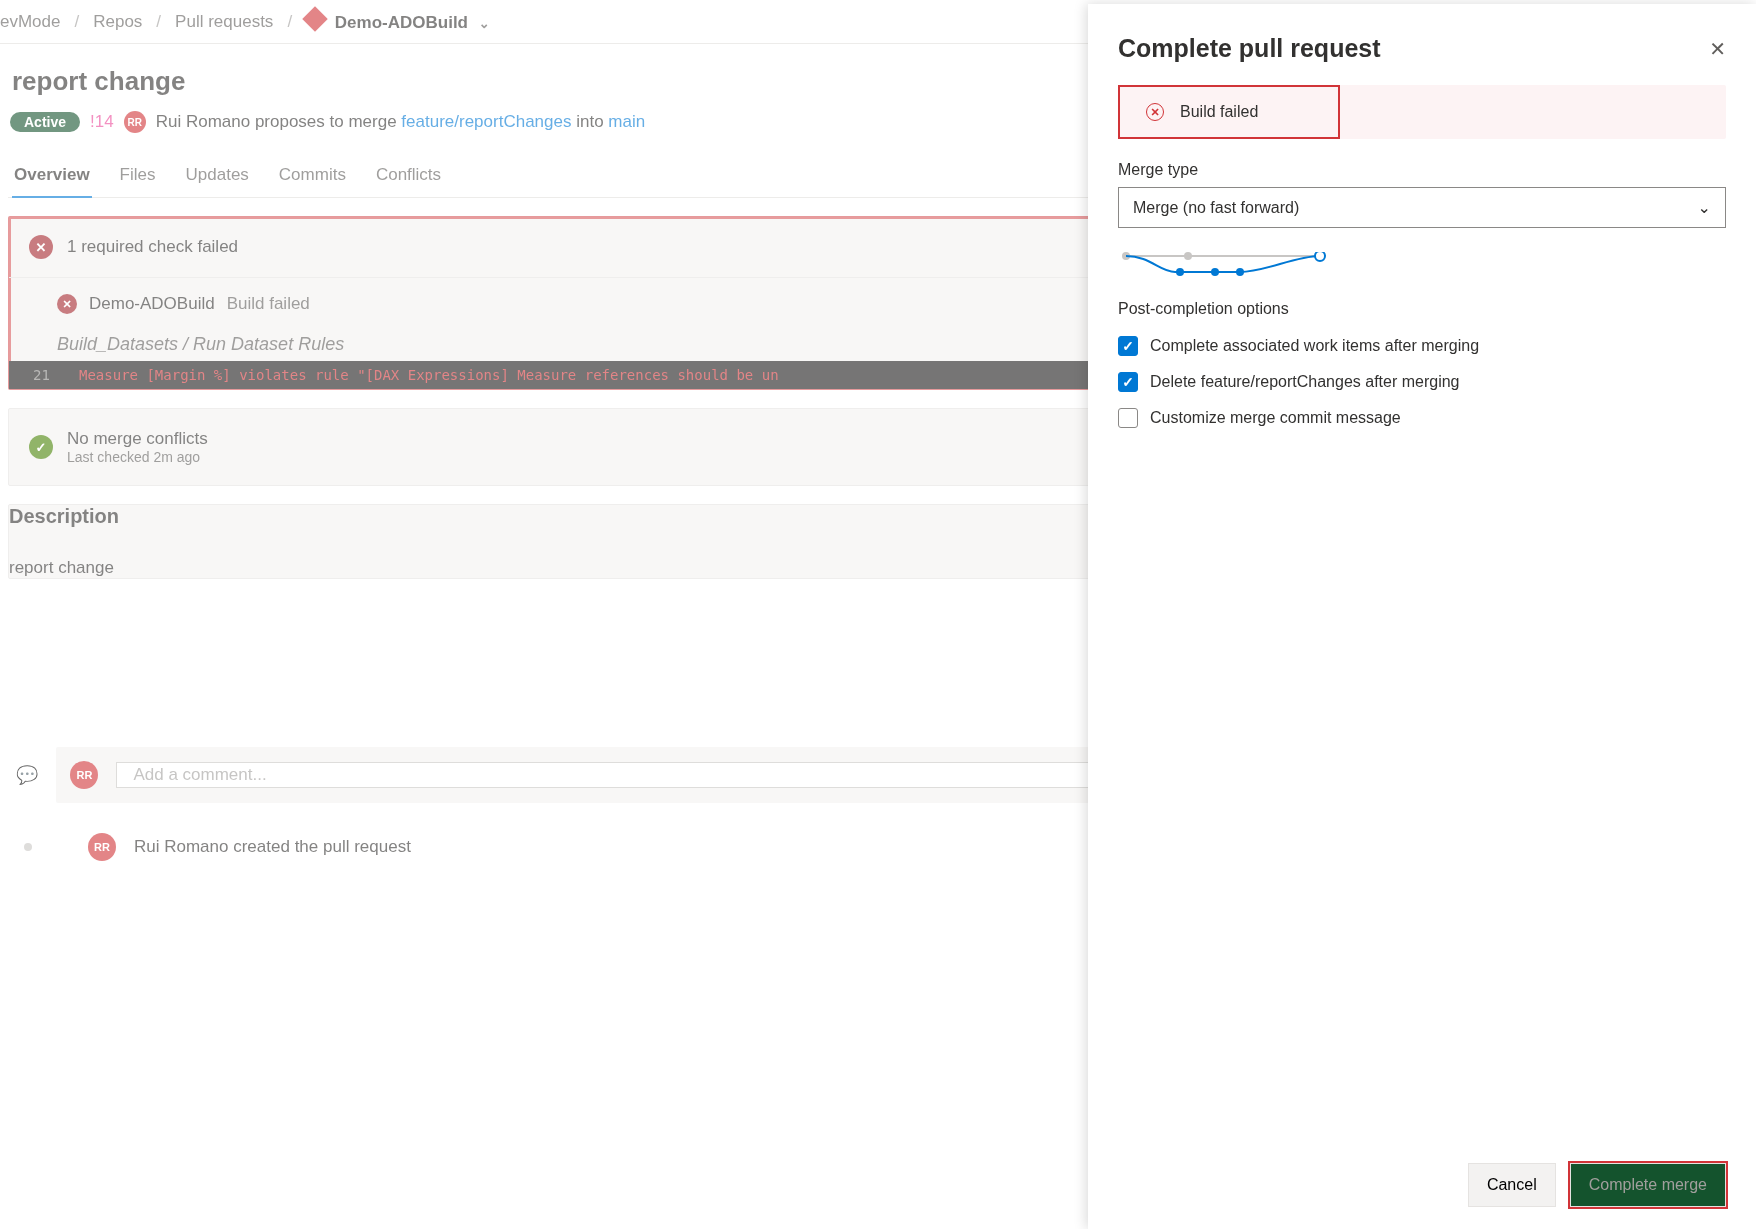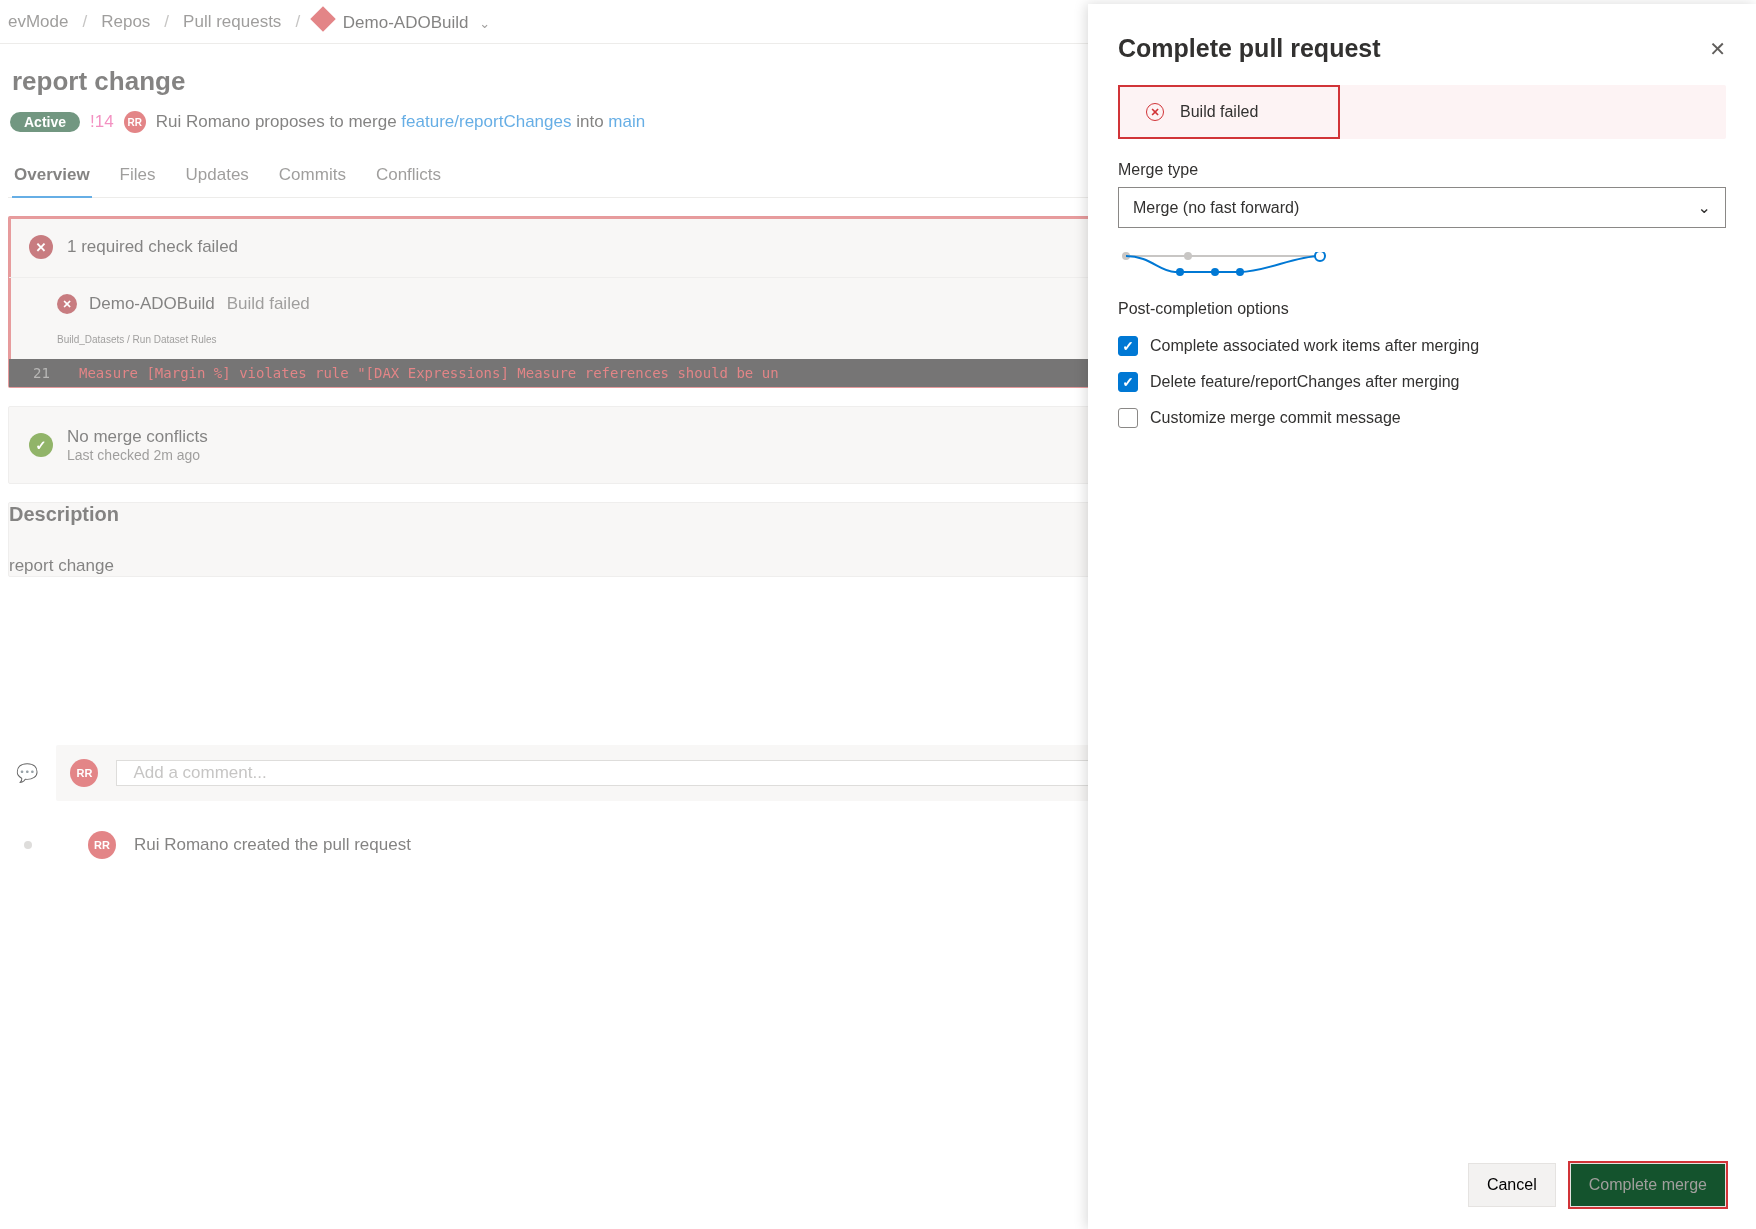--- a/index.html
+++ b/index.html
@@ -16,28 +16,28 @@
   .page-bg { position:absolute; inset:0; }
   .overlay-dim {
     position:absolute; inset:0;
     background: rgba(255,255,255,0.4);
     pointer-events:none;
   }
 
   
   .breadcrumb {
     display:flex; align-items:center; gap:14px;
-    padding: 10px 0 10px 8px;
+    padding: 10px 0 10px 0;
     font-size:17px;
     color:#605e5c;
     border-bottom:1px solid #e1dfdd;
   }
   .breadcrumb .sep { color:#a19f9d; }
   .breadcrumb .crumb { cursor:pointer; font-weight:400; }
-  .breadcrumb .crumb.current { font-weight:400; color:#323130; }
+  .breadcrumb .crumb.current { font-weight:700; color:#323130; }
   .breadcrumb .repo-icon {
     display:inline-flex; align-items:center; justify-content:center;
     width:18px; height:18px; transform: rotate(45deg);
     background:#d13438; margin-right:6px;
   }
   .breadcrumb .chev { font-size:13px; color:#605e5c; margin-left:6px; }
 
   
   .main { padding: 0 8px; }
   h1.title { font-size:26px; font-weight:600; margin:22px 0 14px 4px; }
@@ -85,21 +85,21 @@
   .icon-circle.pass { background:#498205;}
   .check-title { font-size:17px; }
   .sub-check {
     display:flex; align-items:center; gap:12px;
     padding:16px 20px 14px 48px;
     border-top:1px solid #e5e3e1;
     font-size:17px;
   }
   .sub-check .name { font-weight:400;}
   .sub-check .status { color:#605e5c;}
-  .pipeline-path { padding:6px 20px 14px 48px; color:#605e5c; font-size:10px; }
+  .pipeline-path { padding:6px 20px 6px 48px; color:#605e5c; font-size:18px;font-style:italic; }
   .log-line {
     background:#1b1a19; color:#d13438;
     font-family: Consolas, monospace; font-size:14px;
     padding:6px 10px 6px 70px; position:relative;
   }
   .log-line .ln { color:#8a8886; position:absolute; left:24px;}
   .merge-conflicts {
     display:flex; align-items:center; gap:14px;
     padding:20px;
   }

